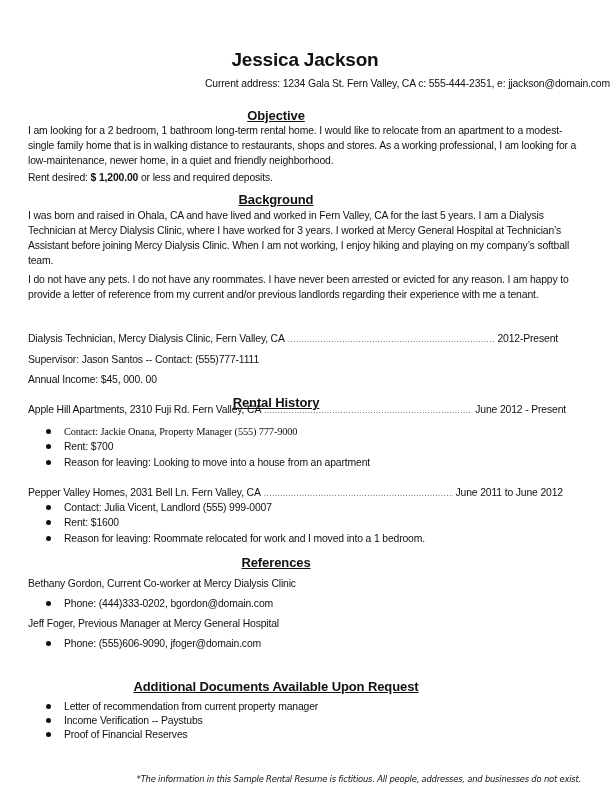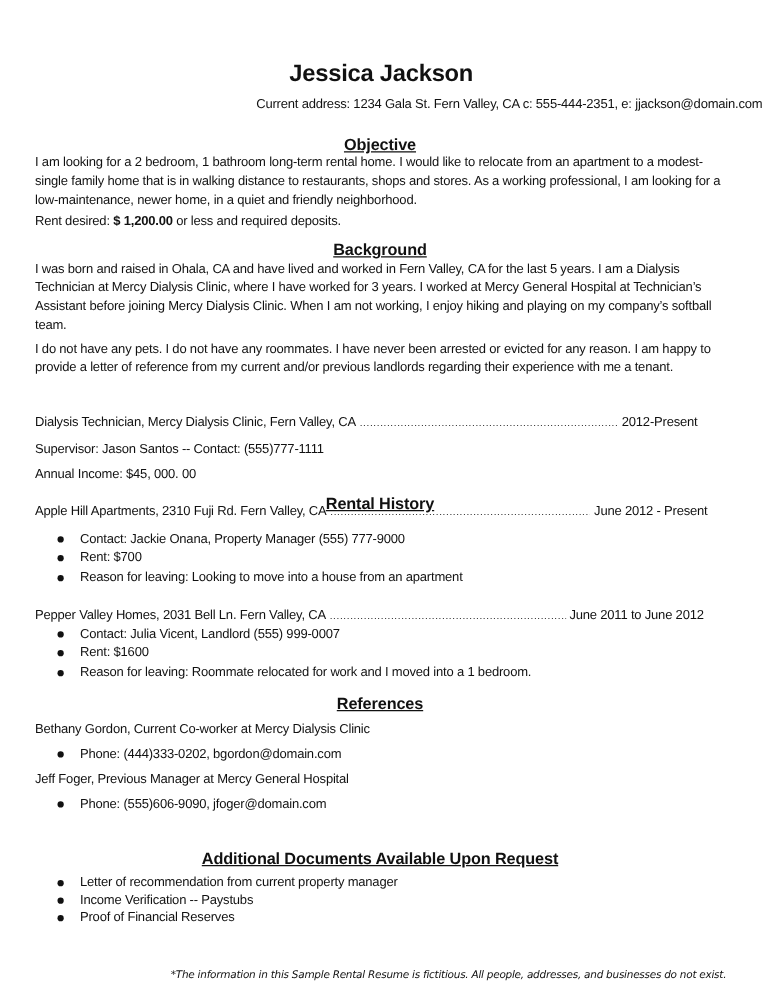--- a/index.html
+++ b/index.html
@@ -36,21 +36,20 @@
       left: 0; width: 610px; text-align: right;
       top: 78px;
       font-size: 10.4px;
     }
     .heading {
       left: 0; width: 552px; text-align: center;
       font-size: 13px;
       font-weight: bold;
       text-decoration: underline;
       letter-spacing: -0.1px;
-      padding-left: 28px;
     }
     .para {
       position: absolute;
       left: 28px;
       width: 560px;
       line-height: 15px;
       white-space: normal;
     }
     .line {
       position: absolute;
@@ -121,21 +120,21 @@
   <div class="line" style="top:354px;">Supervisor: Jason Santos -- Contact: (555)777-1111</div>
   <div class="line" style="top:374px;">Annual Income: $45, 000. 00</div>
 
   <div class="abs heading" style="top:395px;">Rental History</div>
 
   <div class="dotline" style="top:404px; width:538px;">
     <span>Apple Hill Apartments, 2310 Fuji Rd. Fern Valley, CA</span>
     <span class="dots">................................................................................................................................................................................</span>
     <span>June 2012 - Present</span>
   </div>
-  <div class="bullet-row" style="top:426px;">
+  <div class="bullet-row" style="top:426px;font-family:Liberation Serif, serif;">
       <span class="bullet-dot"></span>
       <span>Contact:  Jackie Onana, Property Manager (555) 777-9000</span>
     </div>
   <div class="bullet-row" style="top:441px;">
       <span class="bullet-dot"></span>
       <span>Rent: $700</span>
     </div>
   <div class="bullet-row" style="top:457px;">
       <span class="bullet-dot"></span>
       <span>Reason for leaving: Looking to move into a house from an apartment</span>

